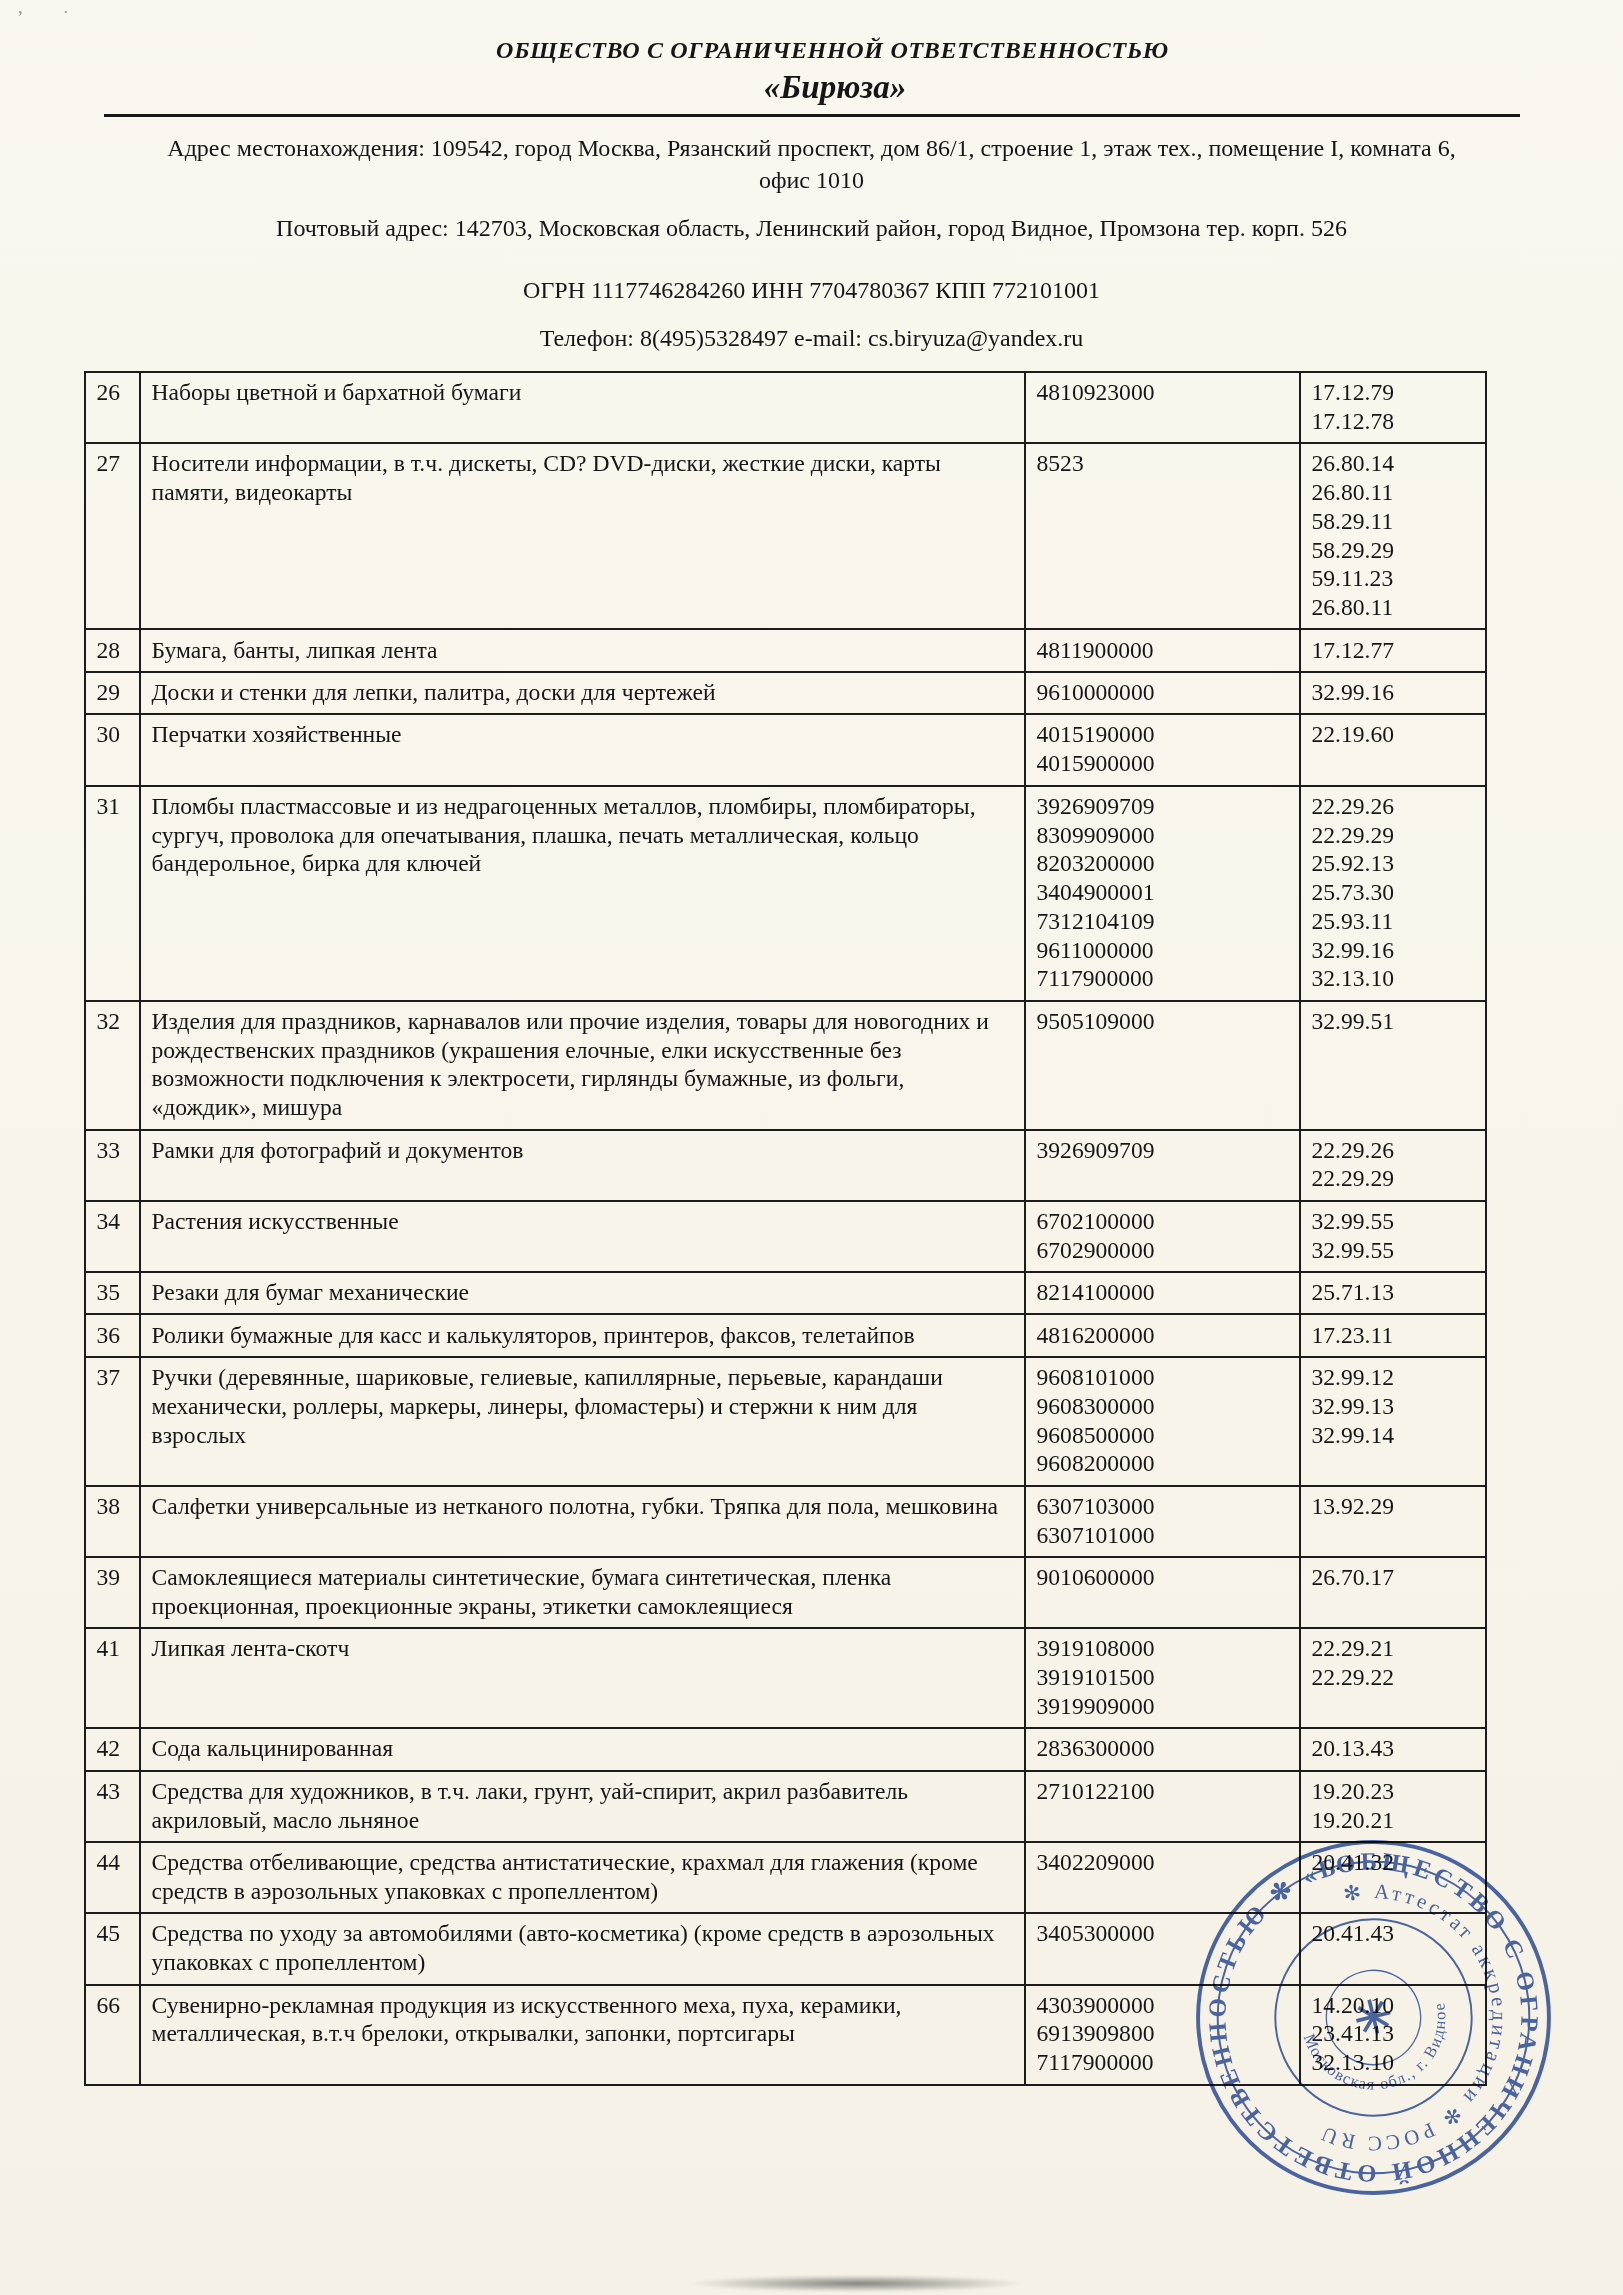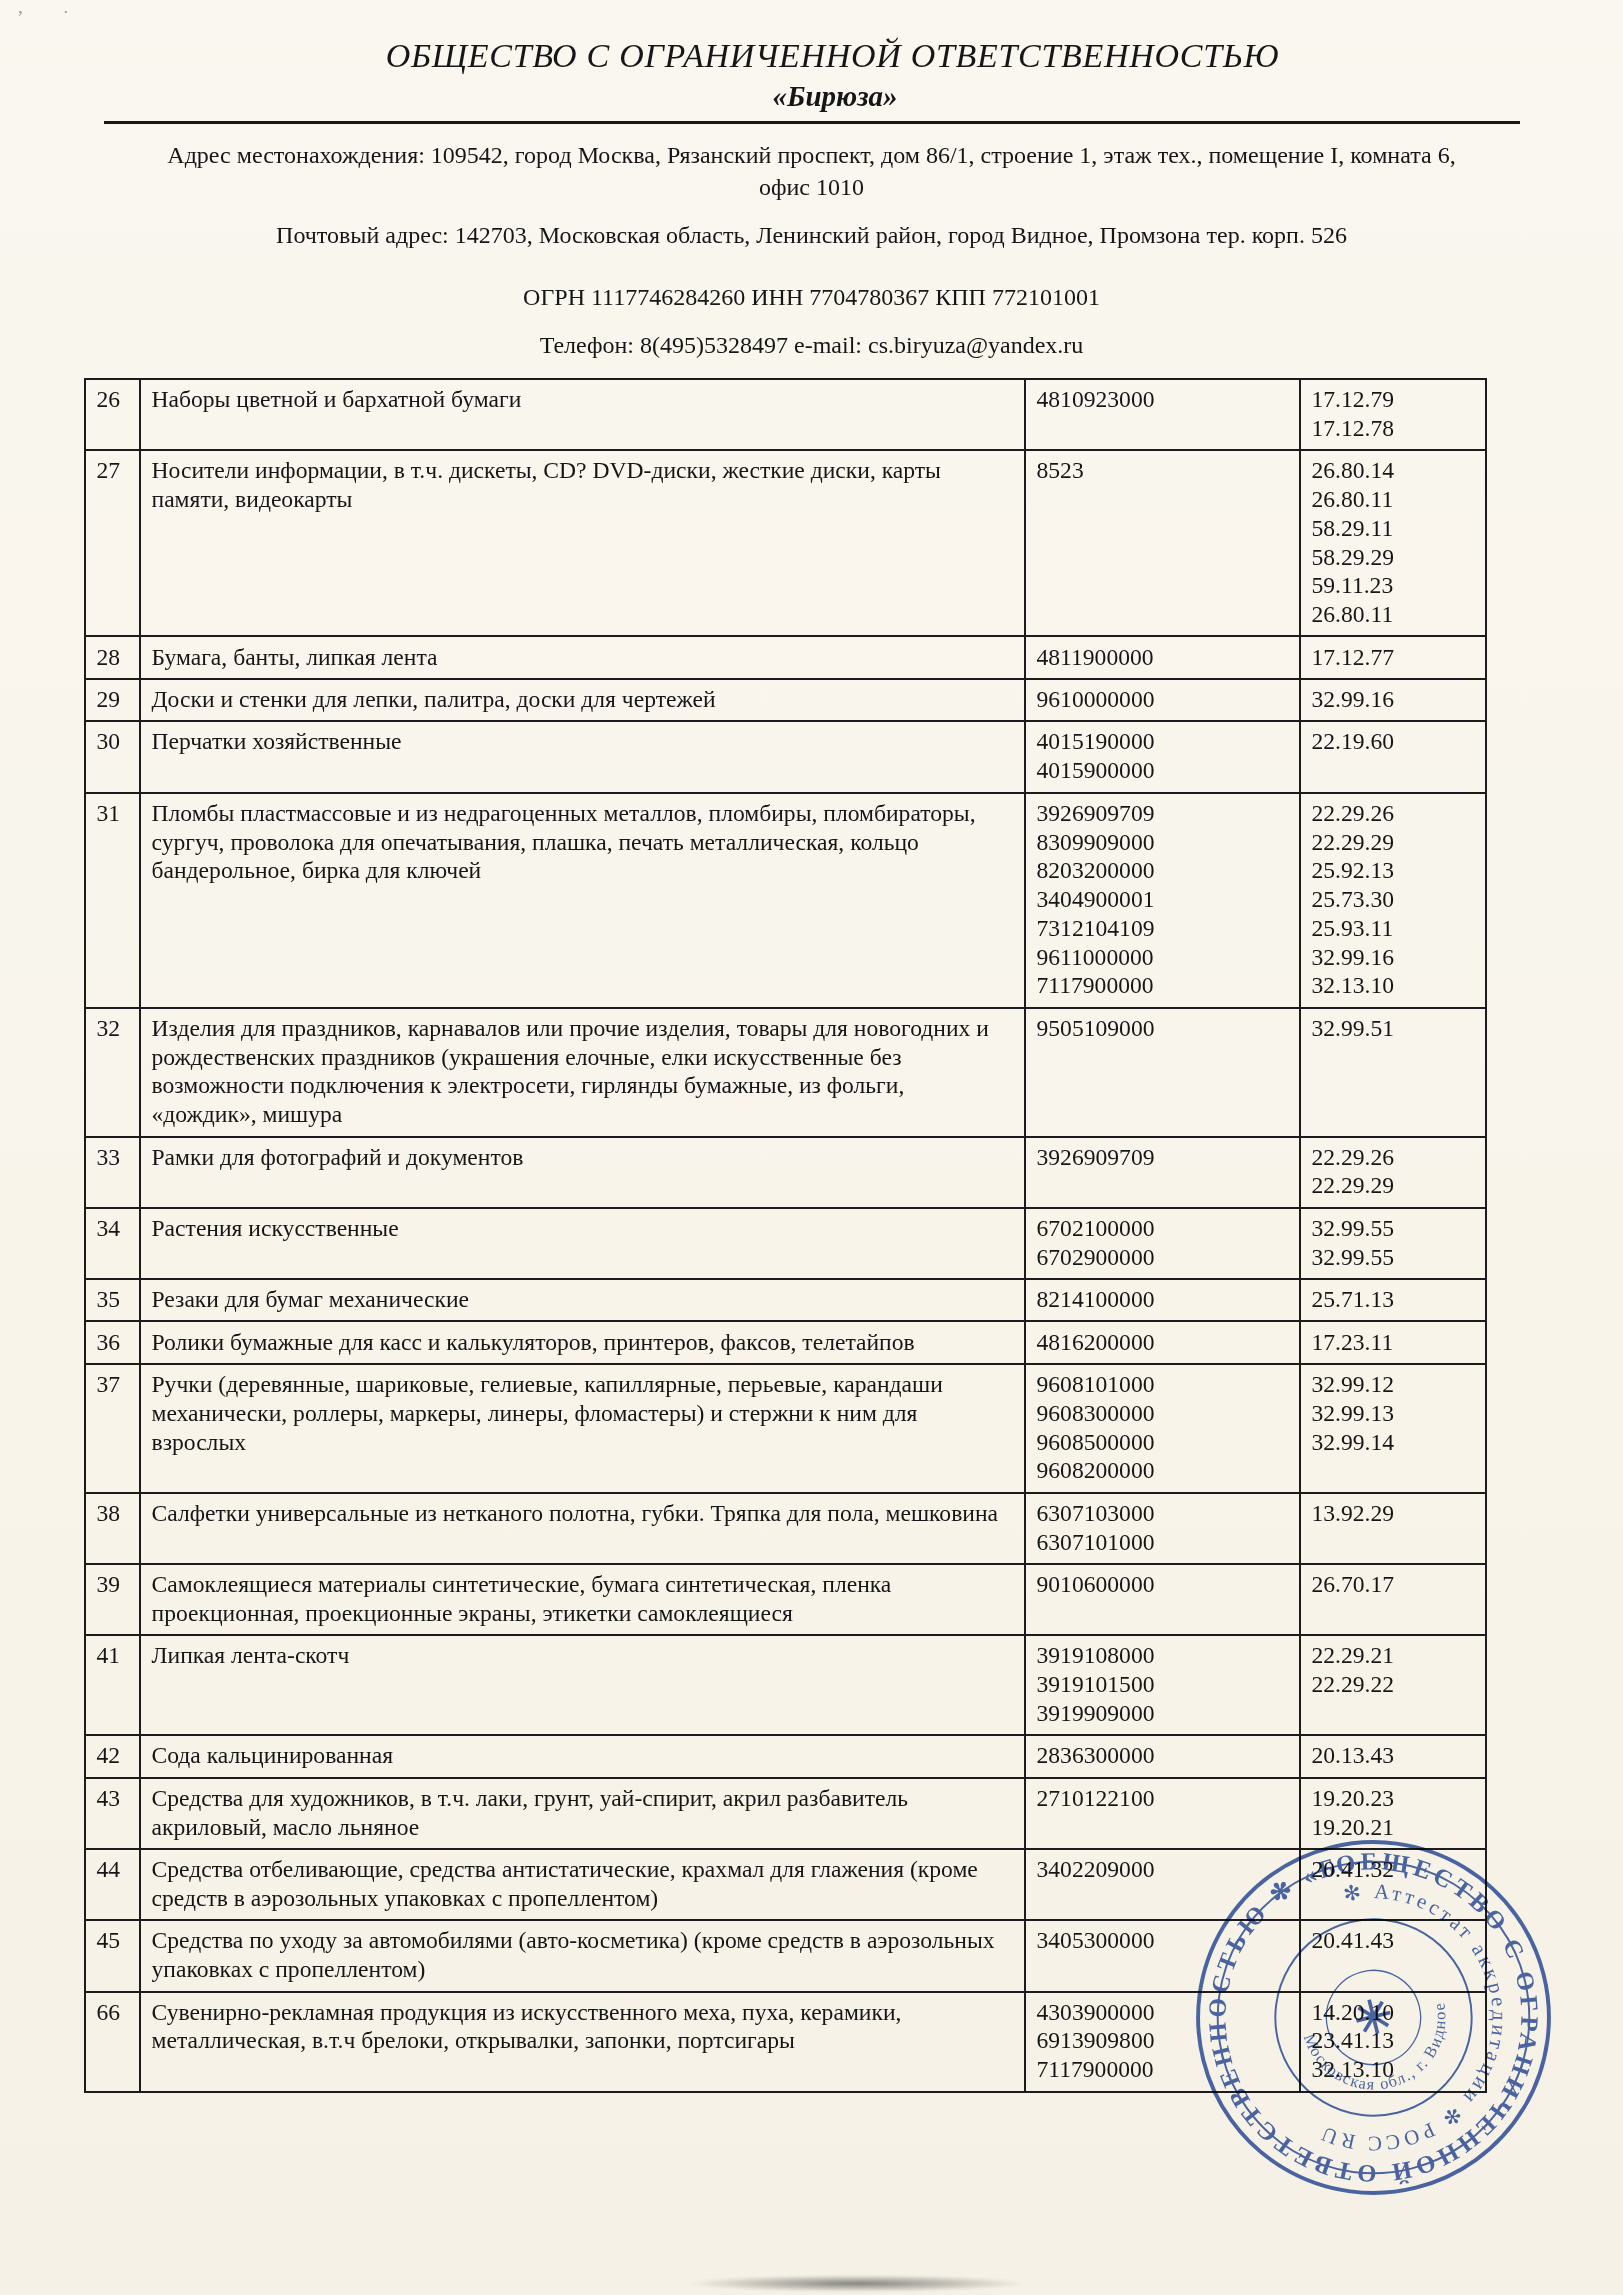--- a/index.html
+++ b/index.html
@@ -17,24 +17,24 @@
     color:#9a958c; font-size:19.6px; letter-spacing:17px;
     user-select:none;
   }
   .scan-smudge {
     position:absolute; left:687px; top:2275px; width:340px; height:17px;
     background:radial-gradient(ellipse at center, rgba(40,40,40,.55), rgba(40,40,40,0) 70%);
     filter:blur(1.3px);
   }
   .header { padding-top:37px; text-align:center; }
   .company-type {
-    font-size:34px; font-weight:normal; font-style:italic; letter-spacing:0.7px;padding-left:42px;
+    font-size:24px; font-weight:bold; font-style:italic; letter-spacing:0.7px;padding-left:42px;
   }
   .company-name {
-    font-size:29px; font-weight:bold; font-style:italic; margin-top:5.2px;padding-left:47px;
+    font-size:33px; font-weight:bold; font-style:italic; margin-top:5.2px;padding-left:47px;
   }
   .rule {
     height:3.3px; background:#181818; width:1416px; margin:7.9px auto 9.2px auto;
   }
   .addr {
     font-size:24px; line-height:1.32; max-width:1295px; margin:16px auto;
   }
   .reg { margin-top:31px; }
   table.items {
     margin:13px 0 0 84px;

